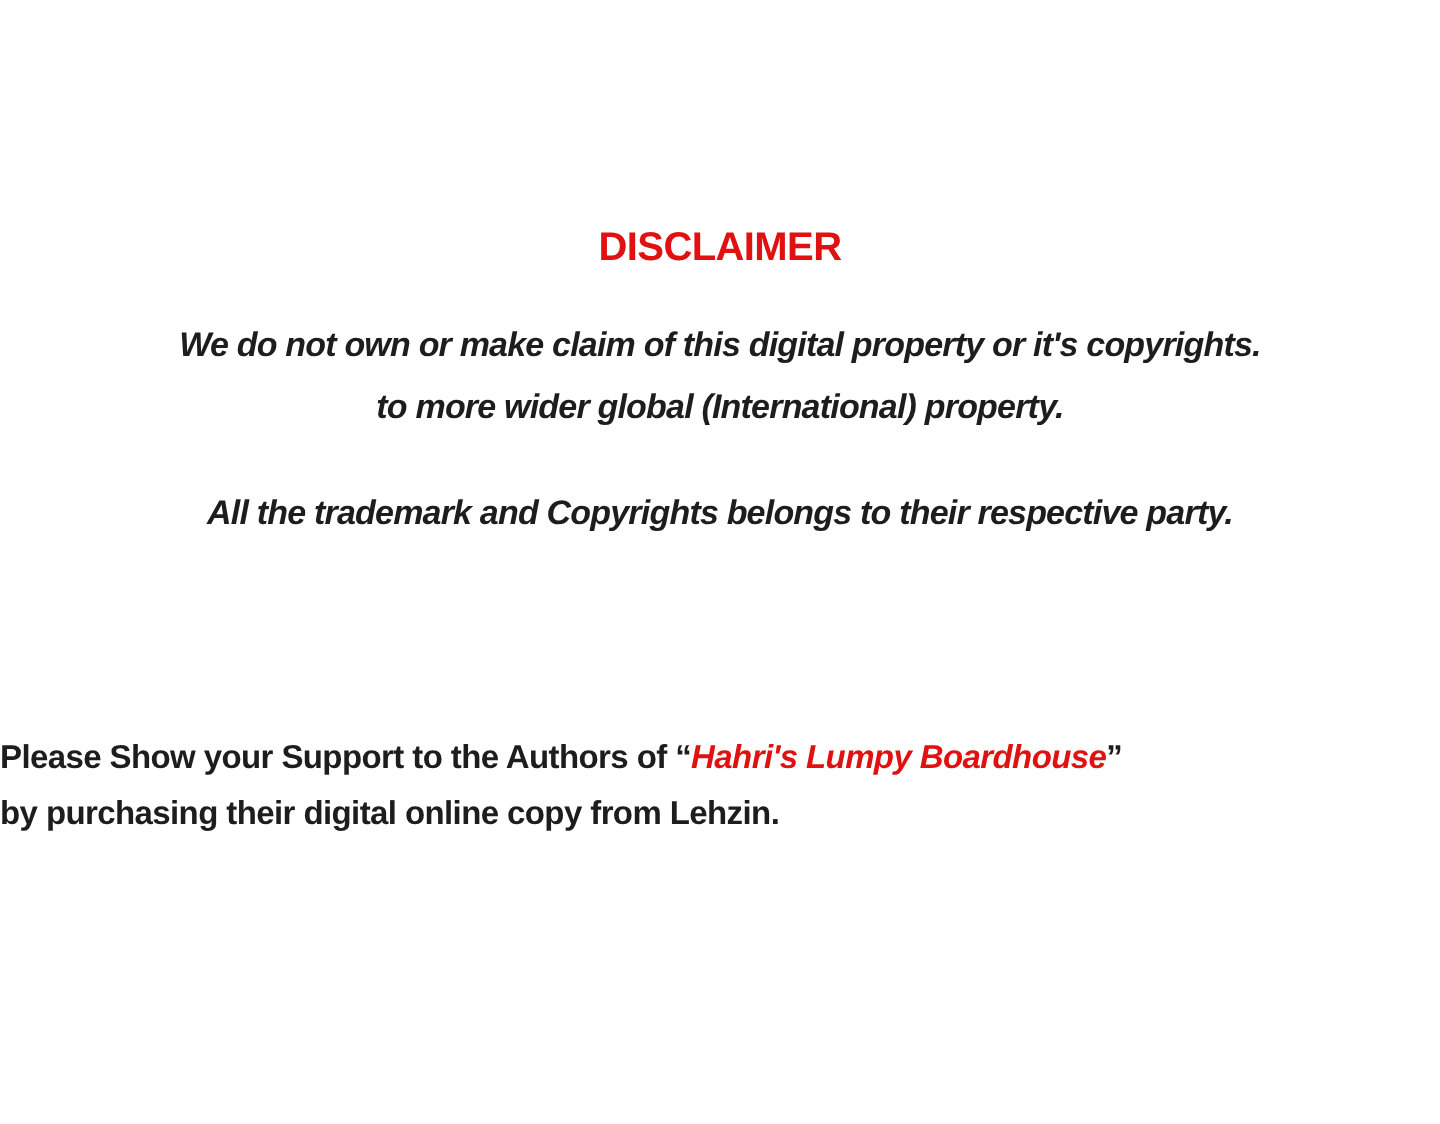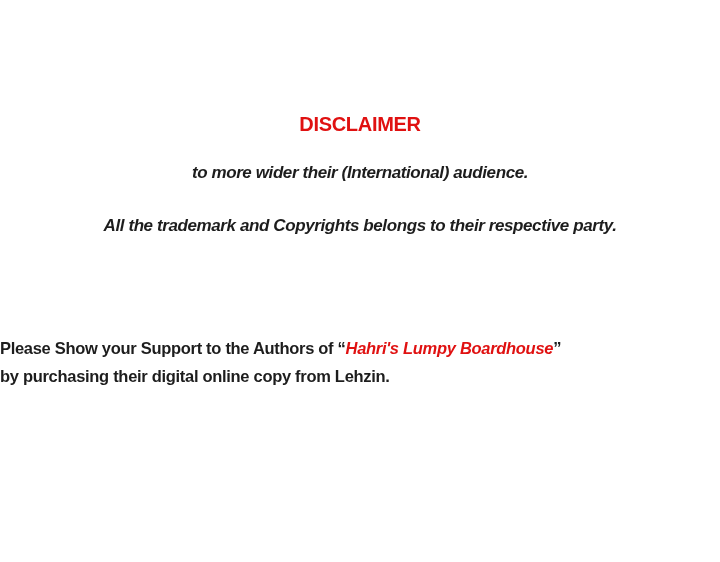--- a/index.html
+++ b/index.html
@@ -57,21 +57,22 @@
   }
 </style>
 </head>
 <body>
 
 <div class="page">
 
   <div class="title">DISCLAIMER</div>
 
   <div class="disclaimer-body">
-    <div>to more wider their (International) audience.</div>
+    <div>We do not own or make claim of this digital property or it's copyrights.</div>
+    <div>to more wider global (International) property.</div>
     <div class="trademark">All the trademark and Copyrights belongs to their respective party.</div>
   </div>
 
   <div class="support">
     <div><span>Please Show your Support to the Authors of “</span><span class="book-title">Hahri's Lumpy Boardhouse</span><span>”</span></div>
     <div>by purchasing their digital online copy from Lehzin.</div>
   </div>
 
 </div>
 

